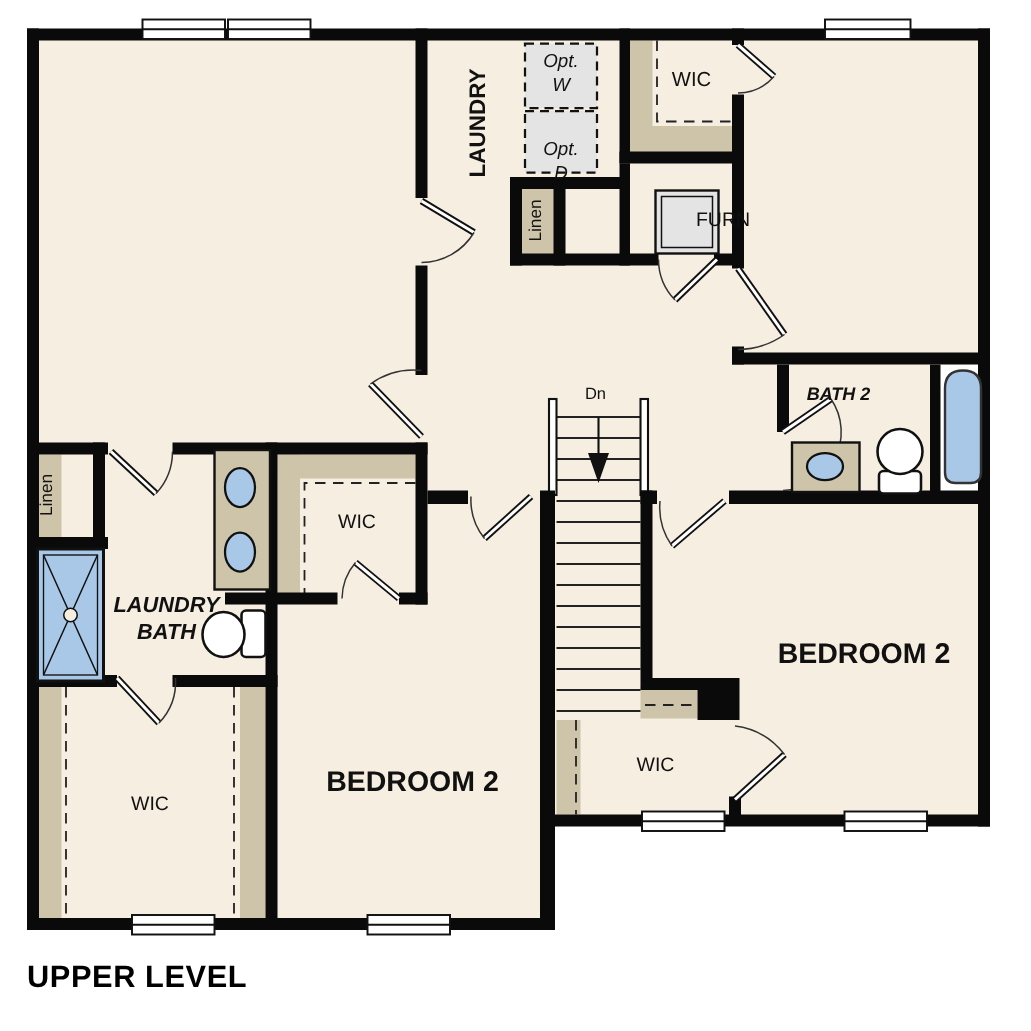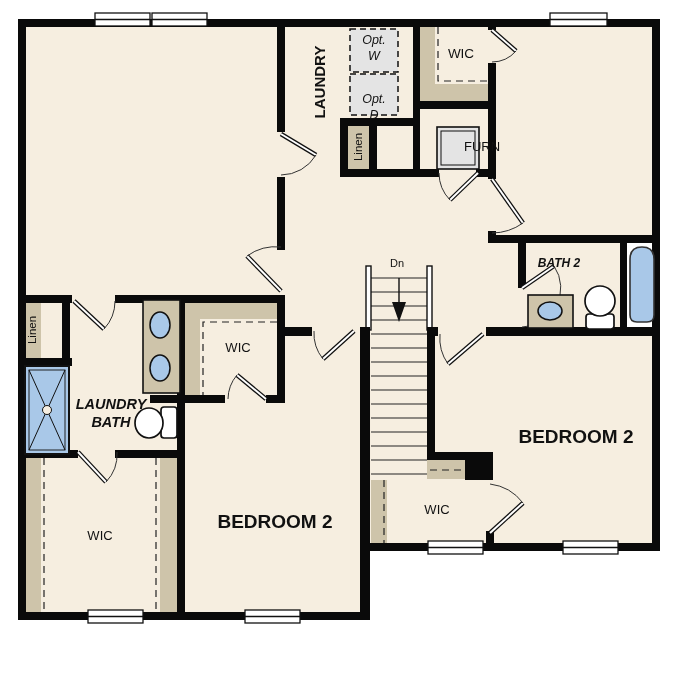--- a/index.html
+++ b/index.html
@@ -244,14 +244,15 @@
 <div class="lbl wrap b" style="left:559px;top:263px;width:50px;font-size:12px;">BATH 2</div>
 <div class="lbl" style="left:397px;top:264px;font-size:11px;">Dn</div>
 <div class="lbl vert" style="left:32px;top:330px;font-size:11.5px;">Linen</div>
 <div class="lbl" style="left:238px;top:348px;font-size:13px;">WIC</div>
 <div class="lbl wrap b" style="left:111px;top:413px;width:88px;font-size:14.5px;">LAUNDRY BATH</div>
 <div class="lbl b" style="left:275px;top:522px;font-size:19px;">BEDROOM 2</div>
 <div class="lbl b" style="left:576px;top:437px;font-size:19px;">BEDROOM 2</div>
 <div class="lbl" style="left:100px;top:536px;font-size:13px;">WIC</div>
 <div class="lbl" style="left:437px;top:510px;font-size:13px;">WIC</div>
 
+<div class="title">UPPER LEVEL</div>
 
 </div>
 
 </body></html>

